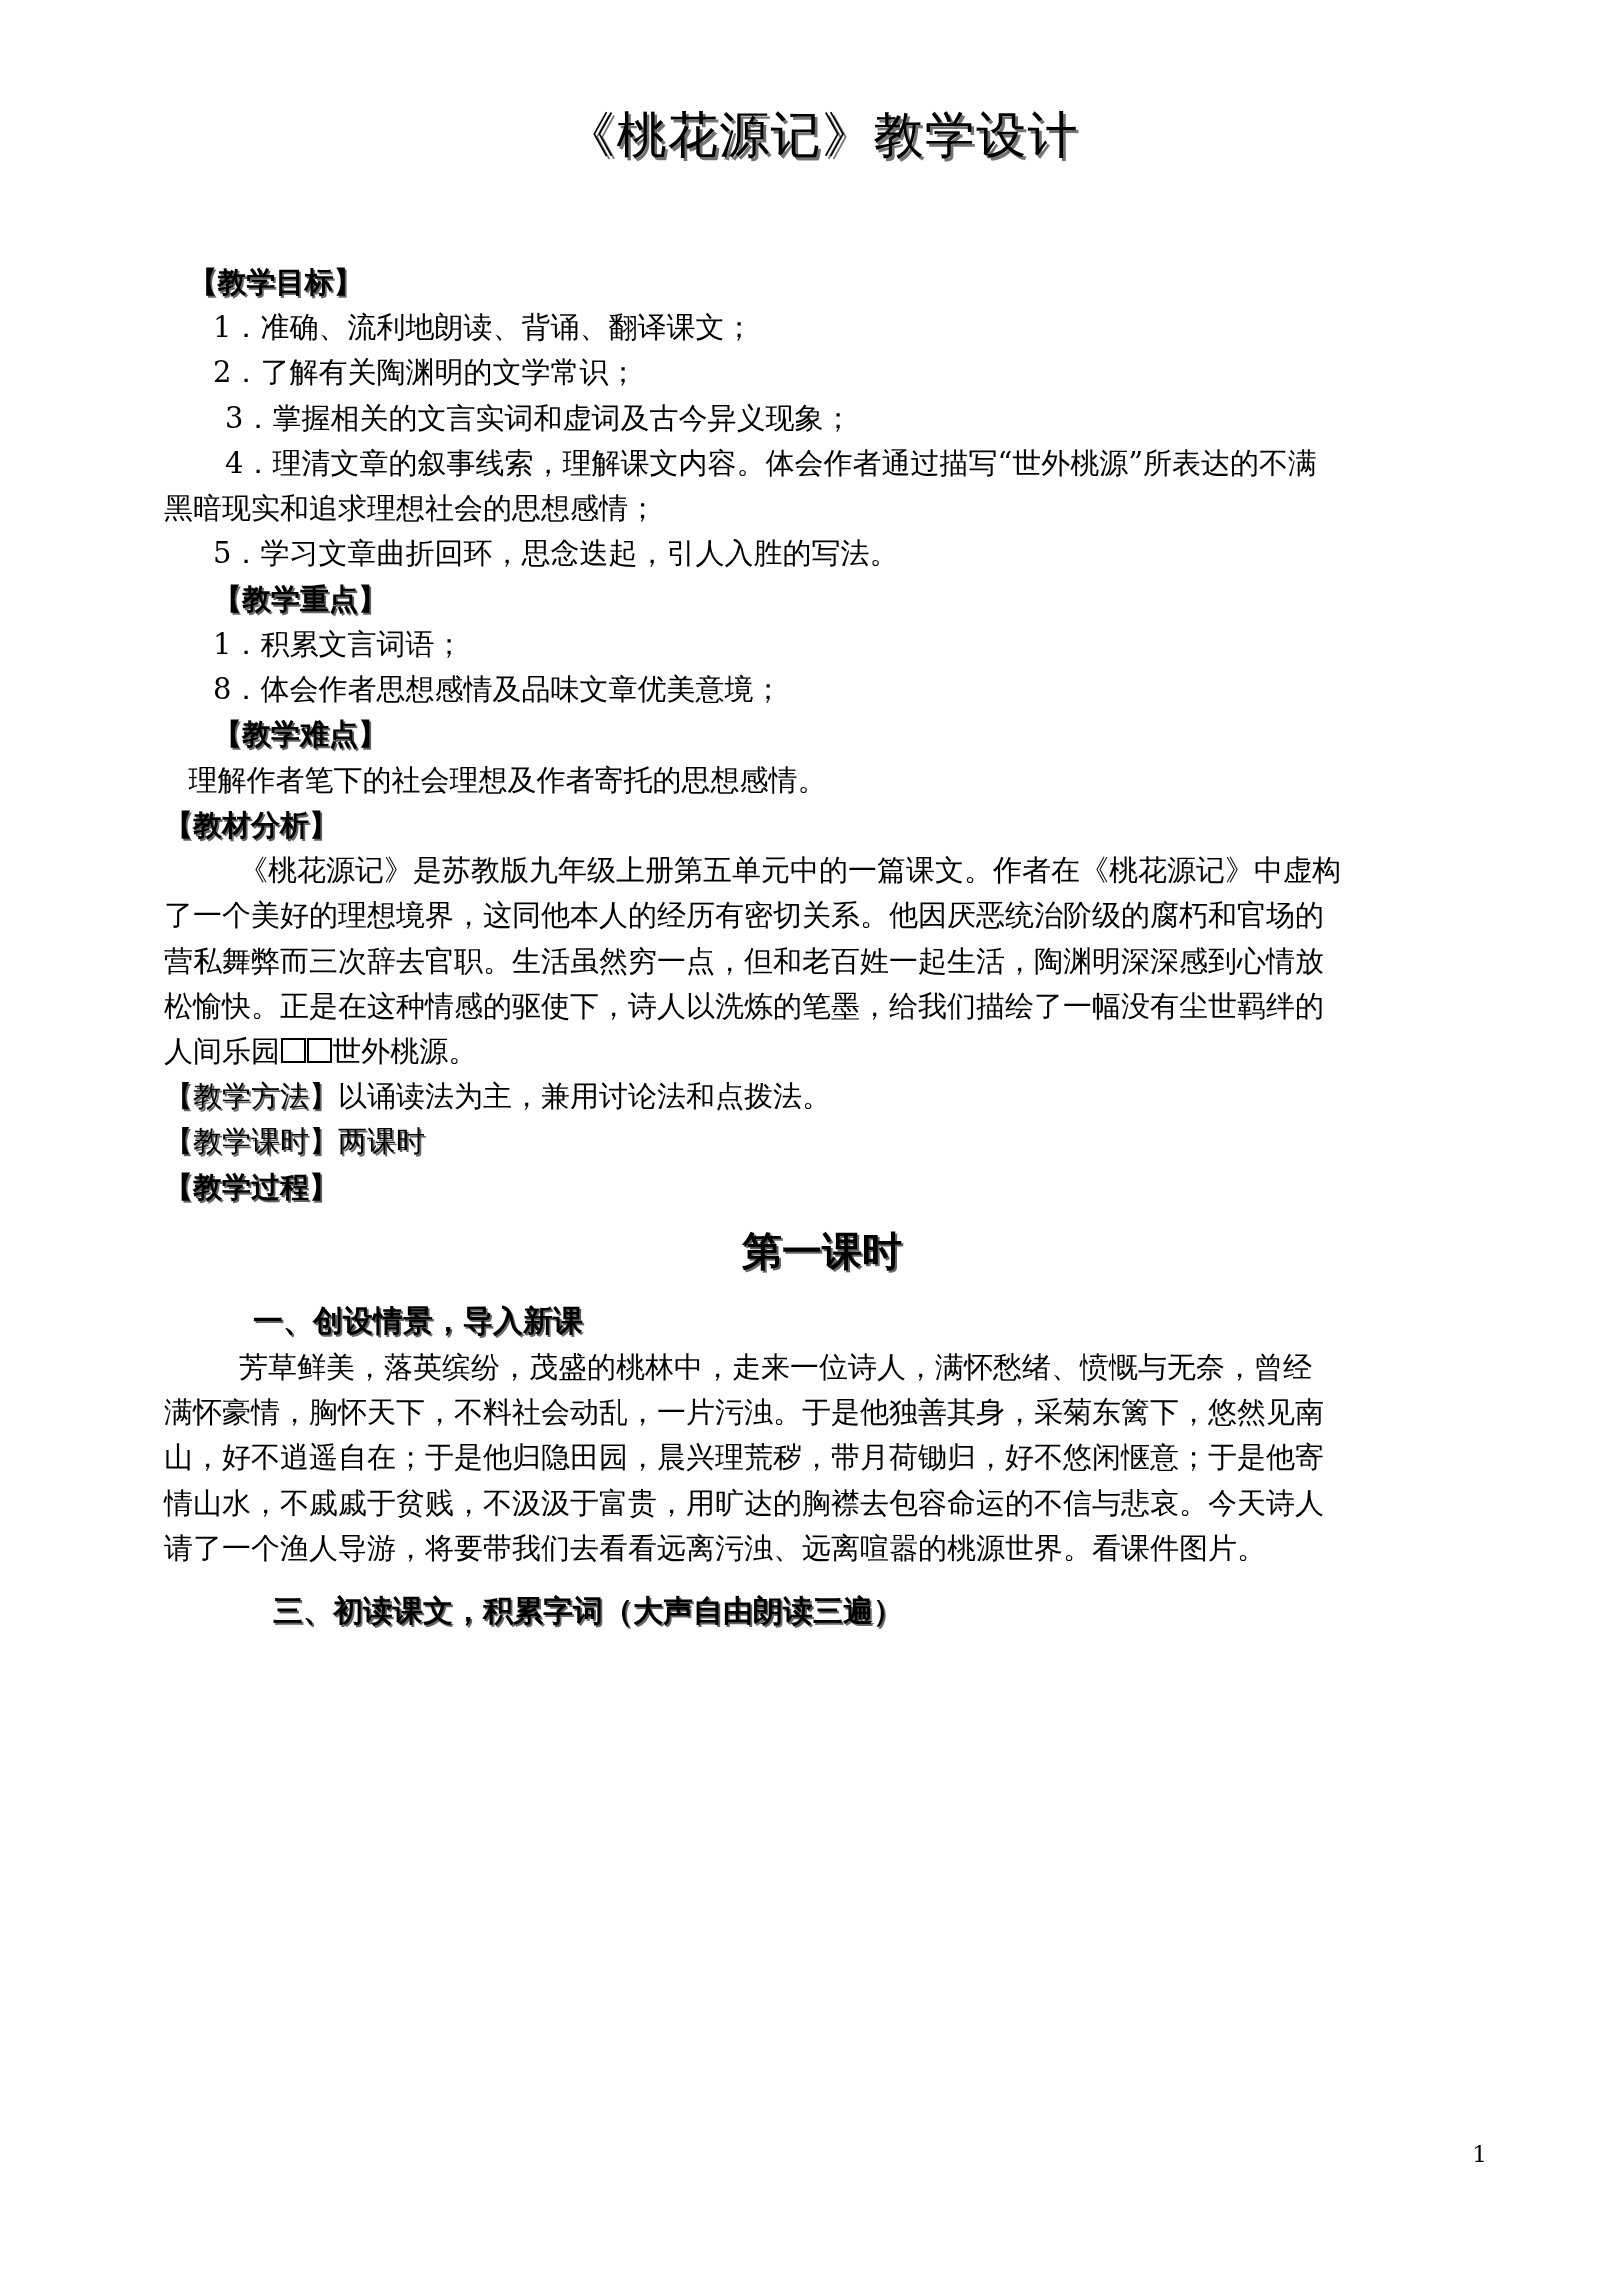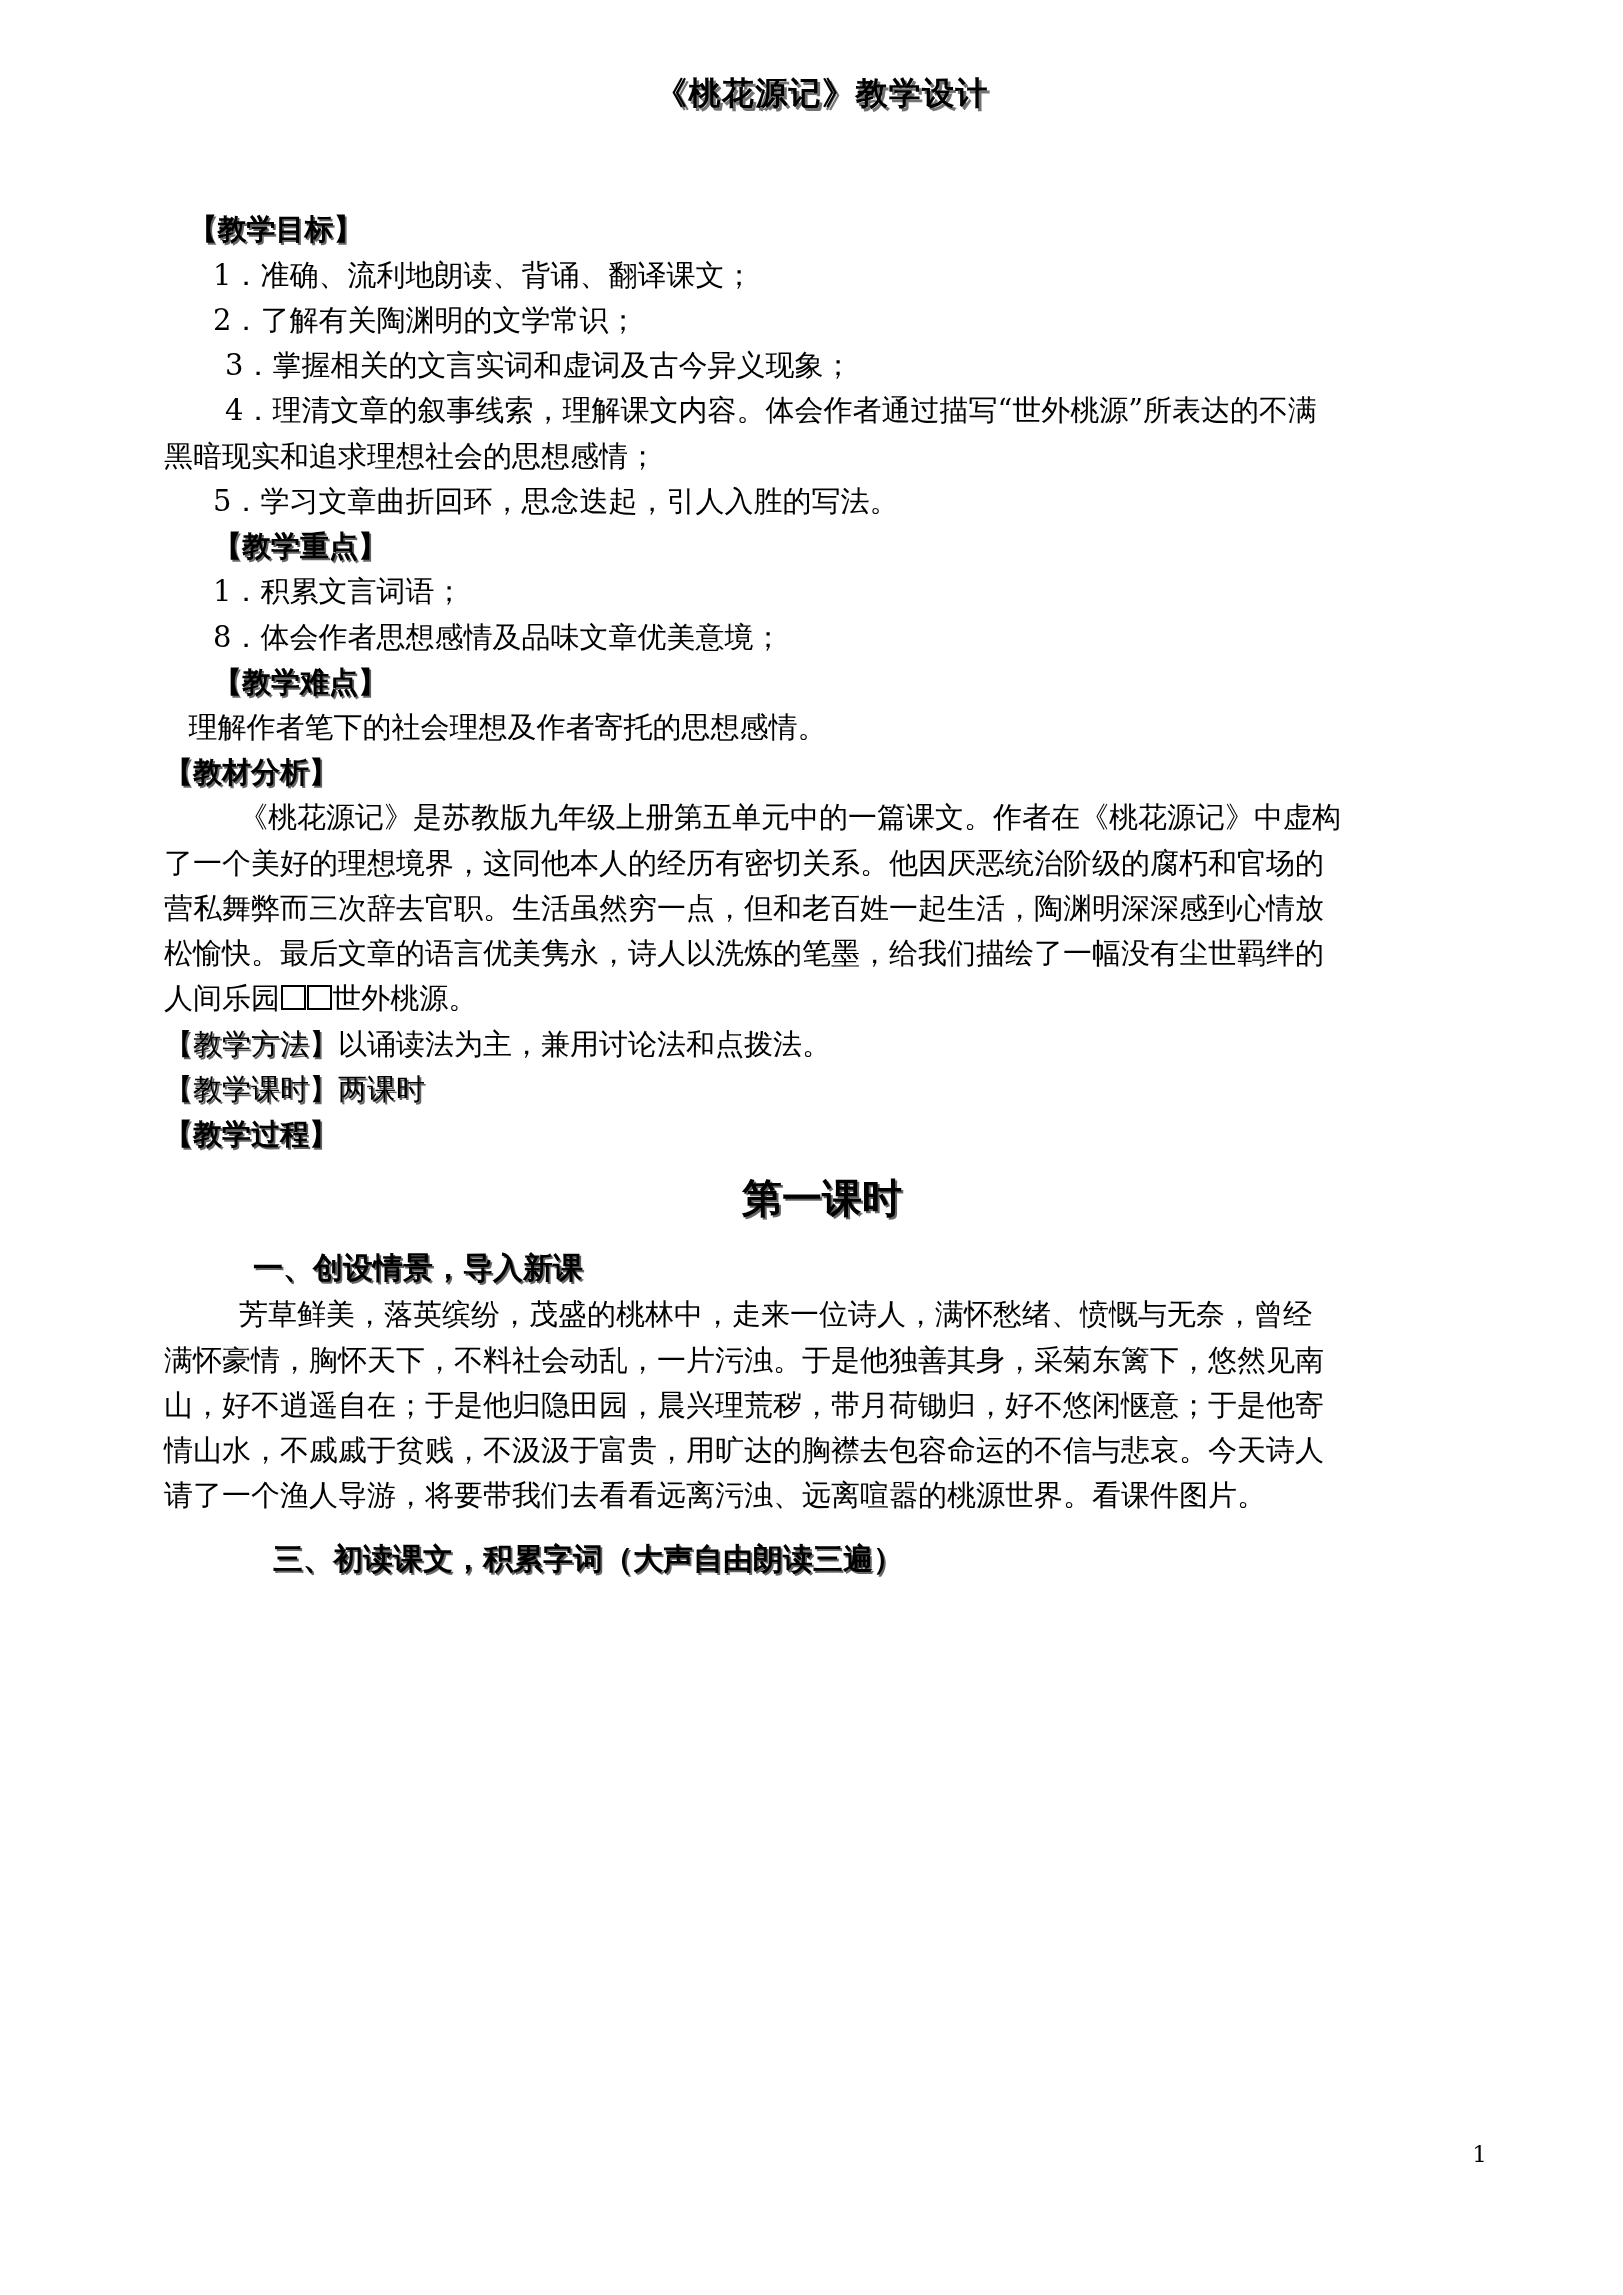--- a/index.html
+++ b/index.html
@@ -21,24 +21,24 @@
     overflow: hidden;
   }
   .content {
     position: absolute;
     left: 164px;
     top: 0;
     width: 1316px;
   }
   .doc-title {
     text-align: center;
-    font-size: 32px;
-    font-weight: bold;
+    font-size: 50px;
+    font-weight: normal;
     letter-spacing: 1.4px;
-    margin-top: 74px;
+    margin-top: 105px;
     margin-bottom: 0;
     line-height: 1.2;
     text-shadow: 2.7px 2.7px 0 rgba(0,0,0,0.55);
   }
   .spacer-after-title {
     height: 95px;
   }
   .line {
     font-size: 29px;
     line-height: 1.56;
@@ -140,21 +140,21 @@
 
     <div class="bracket-hdr indent-2">【教学难点】</div>
     <div class="line indent-1">理解作者笔下的社会理想及作者寄托的思想感情。</div>
 
     <div class="bracket-hdr no-indent">【教材分析】</div>
 
     <div class="justify-block">
       <div class="jline first">《桃花源记》是苏教版九年级上册第五单元中的一篇课文。作者在《桃花源记》中虚构</div>
       <div class="jline">了一个美好的理想境界，这同他本人的经历有密切关系。他因厌恶统治阶级的腐朽和官场的</div>
       <div class="jline">营私舞弊而三次辞去官职。生活虽然穷一点，但和老百姓一起生活，陶渊明深深感到心情放</div>
-      <div class="jline">松愉快。最后文章的语言优美隽永，诗人以洗炼的笔墨，给我们描绘了一幅没有尘世羁绊的</div>
+      <div class="jline">松愉快。正是在这种情感的驱使下，诗人以洗炼的笔墨，给我们描绘了一幅没有尘世羁绊的</div>
       <div class="jline"><span>人间乐园</span><span class="tofu"></span><span class="tofu"></span><span>世外桃源。</span></div>
     </div>
 
 
     <div class="line no-indent"><span class="hdr">【教学方法】</span><span>以诵读法为主，兼用讨论法和点拨法。</span></div>
 
     <div class="line no-indent"><span class="hdr">【教学课时】</span><span class="hdr">两课时</span></div>
 
     <div class="bracket-hdr no-indent">【教学过程】</div>
 

